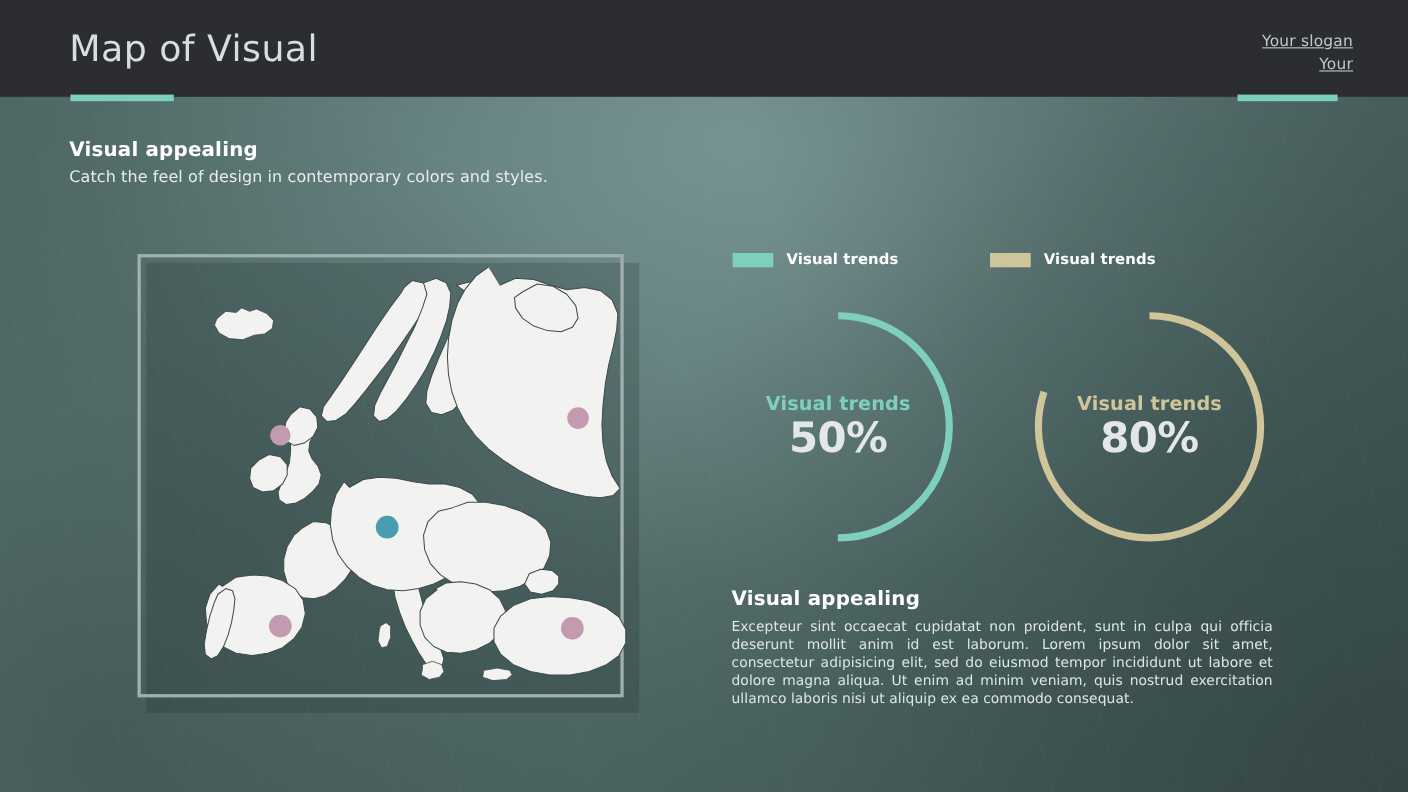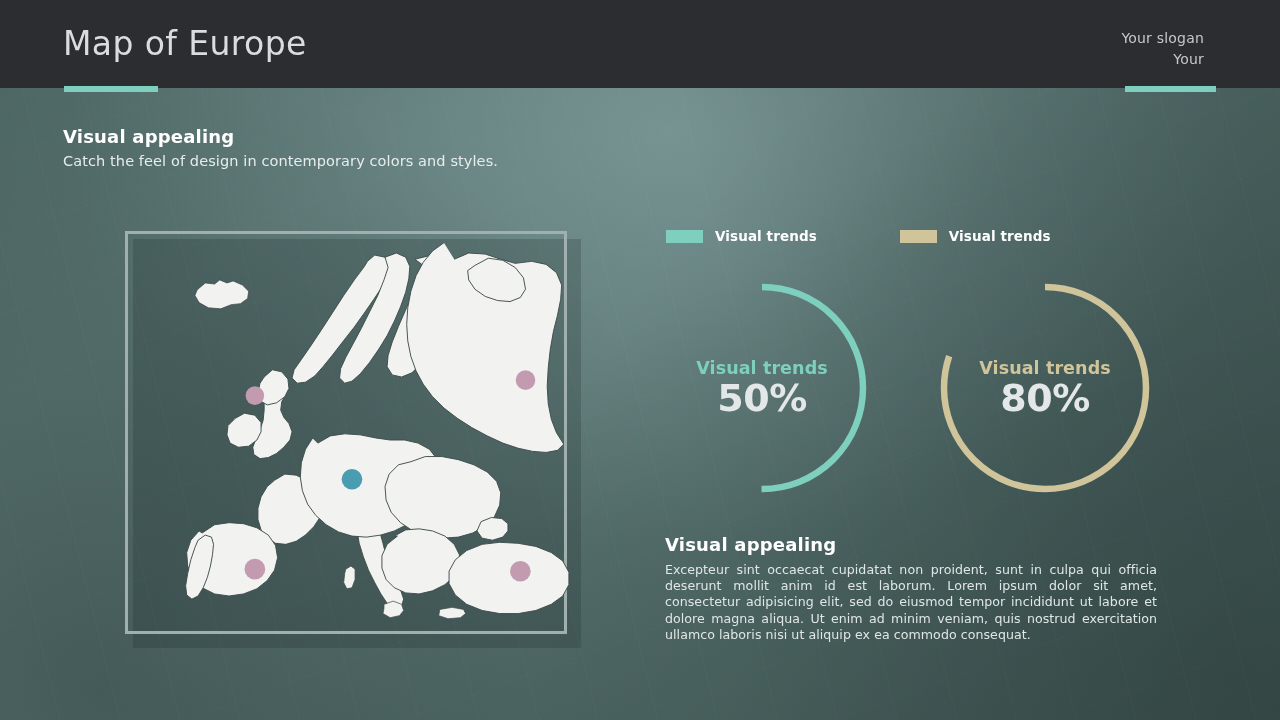--- a/index.html
+++ b/index.html
@@ -52,27 +52,28 @@
     left: 63px;
     top: 24px;
     font-size: 33px;
     font-weight: 400;
     letter-spacing: 0.4px;
     color: #d9dde0;
     white-space: nowrap;
   }
   .slogan {
     position: absolute;
-    right: 76px;
+    right: 50px;
     top: 28px;
     text-align: right;
     font-size: 14px;
     line-height: 21px;
     color: #c3c8cb;
     letter-spacing: 0.2px;
+    text-decoration: underline;
   }
   .accent-bar {
     position: absolute;
     top: 86px;
     height: 6px;
     background: #7ecfbd;
     z-index: 6;
   }
   .accent-left { left: 64px; width: 94px; }
   .accent-right { left: 1125px; width: 91px; }
@@ -222,21 +223,21 @@
     margin: 0;
     letter-spacing: 0.05px;
   }
 </style>
 </head>
 <body>
 
 <div class="slide">
 
   <div class="header">
-    <div class="slide-title">Map of Europe</div>
+    <div class="slide-title">Map of Visual</div>
     <div class="slogan">
       <div>Your slogan</div>
       <div>Your</div>
     </div>
   </div>
   <div class="accent-bar accent-left"></div>
   <div class="accent-bar accent-right"></div>
 
   <div class="section-head">
     <p class="section-title">Visual appealing</p>

